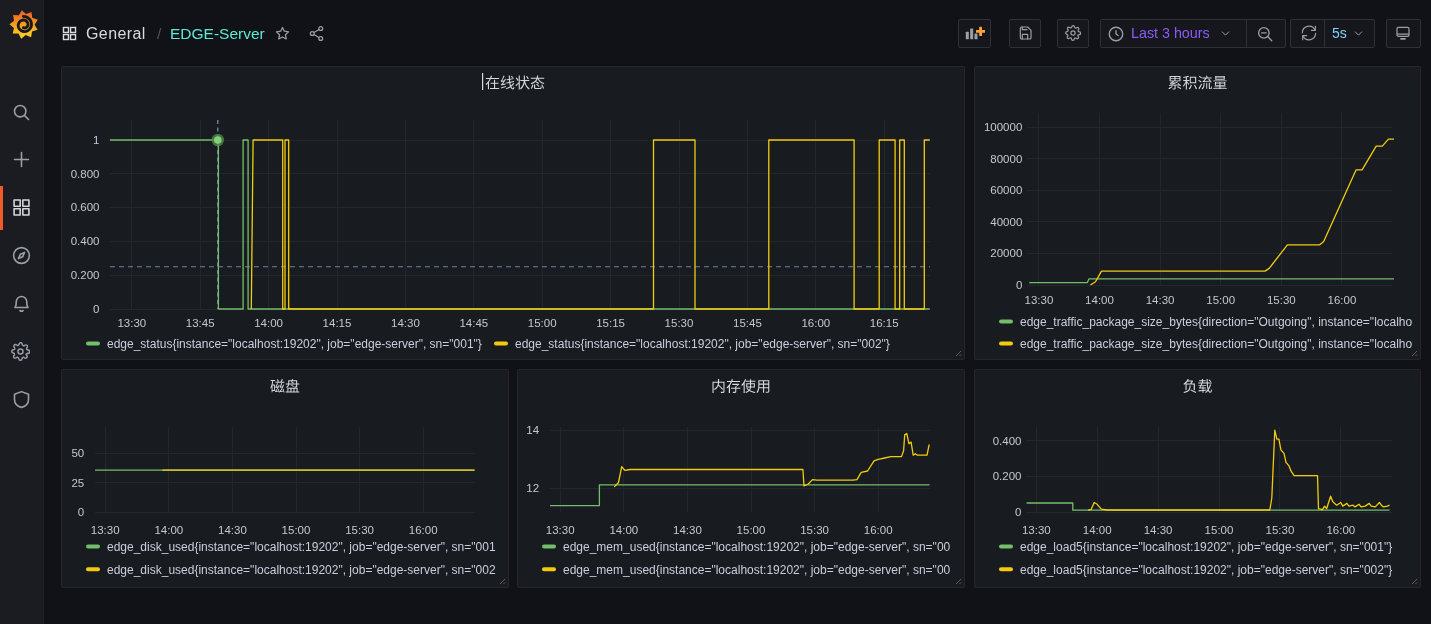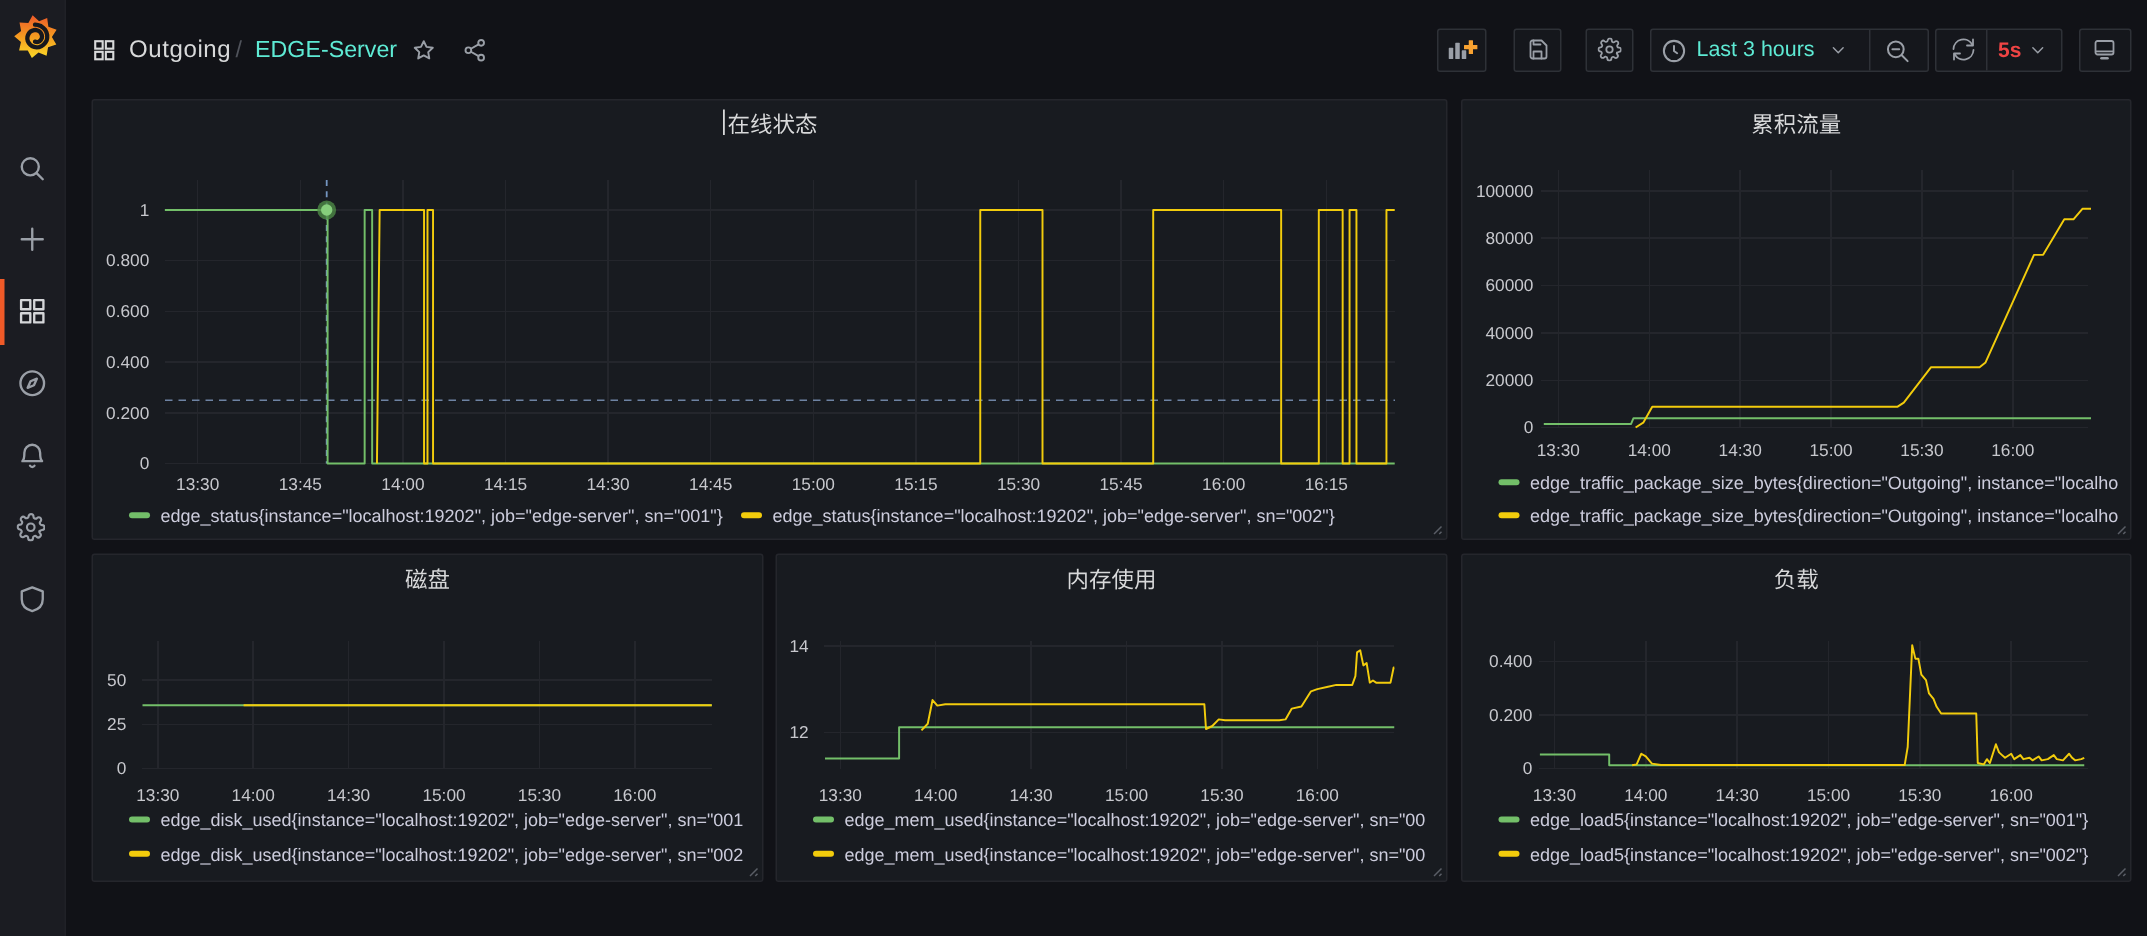--- a/index.html
+++ b/index.html
@@ -49,21 +49,21 @@
   </svg>
 <svg class="abs" style="left:11px;top:389px" width="21" height="21" viewBox="0 0 24 24" fill="none" stroke="#9a9fa7" stroke-width="1.8" stroke-linecap="round" stroke-linejoin="round">
     <path d="M12 3l8 3v6c0 4.5-3.2 7.8-8 9-4.8-1.2-8-4.5-8-9V6z"></path>
   </svg>
 <svg class="abs" style="left:61px;top:25px" width="17" height="17" viewBox="0 0 24 24" fill="none" stroke="#d8d9da" stroke-width="2">
     <rect x="3.5" y="3.5" width="7" height="7"></rect>
     <rect x="13.5" y="3.5" width="7" height="7"></rect>
     <rect x="3.5" y="13.5" width="7" height="7"></rect>
     <rect x="13.5" y="13.5" width="7" height="7"></rect>
   </svg>
-<div class="abs" style="left:86px;top:25px;font-size:16px;letter-spacing:0.4px;color:#d8d9da">Outgoing</div>
+<div class="abs" style="left:86px;top:25px;font-size:16px;letter-spacing:0.4px;color:#d8d9da">General</div>
 <div class="abs" style="left:157px;top:25px;font-size:15.5px;color:#50535b">/</div>
 <div class="abs" style="left:170px;top:25px;font-size:15.5px;color:#5eead4">EDGE-Server</div>
 <svg class="abs" style="left:274px;top:25px" width="17" height="17" viewBox="0 0 24 24" fill="none" stroke="#9a9fa7" stroke-width="1.8" stroke-linejoin="round">
     <path d="M12 3.5l2.6 5.3 5.9.9-4.3 4.1 1 5.9-5.2-2.8-5.2 2.8 1-5.9-4.3-4.1 5.9-.9z"></path>
   </svg>
 <svg class="abs" style="left:308px;top:25px" width="17" height="17" viewBox="0 0 24 24" fill="none" stroke="#9a9fa7" stroke-width="1.8">
     <circle cx="18" cy="5" r="2.7"></circle>
     <circle cx="6" cy="12" r="2.7"></circle>
     <circle cx="18" cy="19" r="2.7"></circle>
     <path d="M8.4 10.6l7.2-4.2M8.4 13.4l7.2 4.2"></path>
@@ -89,35 +89,35 @@
 <svg class="abs" style="left:1065px;top:25px" width="16" height="16" viewBox="0 0 24 24" fill="none" stroke="#9a9fa7" stroke-width="1.8" stroke-linecap="round" stroke-linejoin="round">
     <circle cx="12" cy="12" r="3.2"></circle>
     <path d="M19.4 15a1.7 1.7 0 0 0 .3 1.9l.1.1a2 2 0 1 1-2.9 2.9l-.1-.1a1.7 1.7 0 0 0-1.9-.3 1.7 1.7 0 0 0-1 1.5V21a2 2 0 1 1-4.1 0v-.1a1.7 1.7 0 0 0-1.1-1.5 1.7 1.7 0 0 0-1.9.3l-.1.1a2 2 0 1 1-2.9-2.9l.1-.1a1.7 1.7 0 0 0 .3-1.9 1.7 1.7 0 0 0-1.5-1H3a2 2 0 1 1 0-4.1h.1a1.7 1.7 0 0 0 1.5-1.1 1.7 1.7 0 0 0-.3-1.9l-.1-.1a2 2 0 1 1 2.9-2.9l.1.1a1.7 1.7 0 0 0 1.9.3h.1a1.7 1.7 0 0 0 1-1.5V3a2 2 0 1 1 4.1 0v.1a1.7 1.7 0 0 0 1 1.5 1.7 1.7 0 0 0 1.9-.3l.1-.1a2 2 0 1 1 2.9 2.9l-.1.1a1.7 1.7 0 0 0-.3 1.9v.1a1.7 1.7 0 0 0 1.5 1h.2a2 2 0 1 1 0 4.1h-.1a1.7 1.7 0 0 0-1.5 1z"></path>
   </svg>
 <div class="btn" style="left:1100px;top:19px;width:186px;height:29px"></div>
 <div class="abs" style="left:1246px;top:20px;width:1px;height:27px;background:#2e3137"></div>
 <svg class="abs" style="left:1107px;top:24.5px" width="18" height="18" viewBox="0 0 24 24" fill="none" stroke="#9a9fa7" stroke-width="1.8" stroke-linecap="round" stroke-linejoin="round">
     <circle cx="12" cy="12" r="9"></circle>
     <path d="M12 7.5V12l2.8 2"></path>
   </svg>
-<div class="abs" style="left:1131px;top:25px;font-size:14.3px;font-weight:500;color:#5eead4">Last 3 hours</div>
+<div class="abs" style="left:1131px;top:25px;font-size:14.3px;font-weight:500;color:#8b5cf6">Last 3 hours</div>
 <svg class="abs" style="left:1219px;top:27px" width="13" height="13" viewBox="0 0 24 24" fill="none" stroke="#9a9fa7" stroke-width="1.8" stroke-linecap="round" stroke-linejoin="round">
     <path d="M6 9l6 6 6-6"></path>
   </svg>
 <svg class="abs" style="left:1256px;top:24.5px" width="18" height="18" viewBox="0 0 24 24" fill="none" stroke="#9a9fa7" stroke-width="1.8" stroke-linecap="round" stroke-linejoin="round">
     <circle cx="10.5" cy="10.5" r="7"></circle>
     <path d="M15.8 15.8 L21 21M7.5 10.5h6"></path>
   </svg>
 <div class="btn" style="left:1290px;top:19px;width:85px;height:29px"></div>
 <div class="abs" style="left:1324px;top:20px;width:1px;height:27px;background:#2e3137"></div>
 <svg class="abs" style="left:1301px;top:25px" width="16" height="16" viewBox="0 0 24 24" fill="none" stroke="#9a9fa7" stroke-width="1.8" stroke-linecap="round" stroke-linejoin="round">
     <path d="M21.5 2v6h-6M2.5 22v-6h6"></path>
     <path d="M2 11.5a10 10 0 0 1 18.8-4.3M22 12.5a10 10 0 0 1-18.8 4.3"></path>
   </svg>
-<div class="abs" style="left:1332px;top:25px;font-size:14px;font-weight:700;color:#ef4444">5s</div>
+<div class="abs" style="left:1332px;top:25px;font-size:14px;font-weight:400;color:#7dd3fc">5s</div>
 <svg class="abs" style="left:1352px;top:27px" width="13" height="13" viewBox="0 0 24 24" fill="none" stroke="#9a9fa7" stroke-width="1.8" stroke-linecap="round" stroke-linejoin="round">
     <path d="M6 9l6 6 6-6"></path>
   </svg>
 <div class="btn" style="left:1386px;top:19px;width:35px;height:29px"></div>
 <svg class="abs" style="left:1395px;top:25px" width="16" height="16" viewBox="0 0 24 24" fill="none" stroke="#9a9fa7" stroke-width="1.8" stroke-linecap="round" stroke-linejoin="round">
     <rect x="3" y="3.5" width="18" height="13.5" rx="2"></rect>
     <path d="M3.5 13.8h17"></path>
     <path d="M9 20.8h6" stroke-width="2.6"></path>
   </svg>
 

